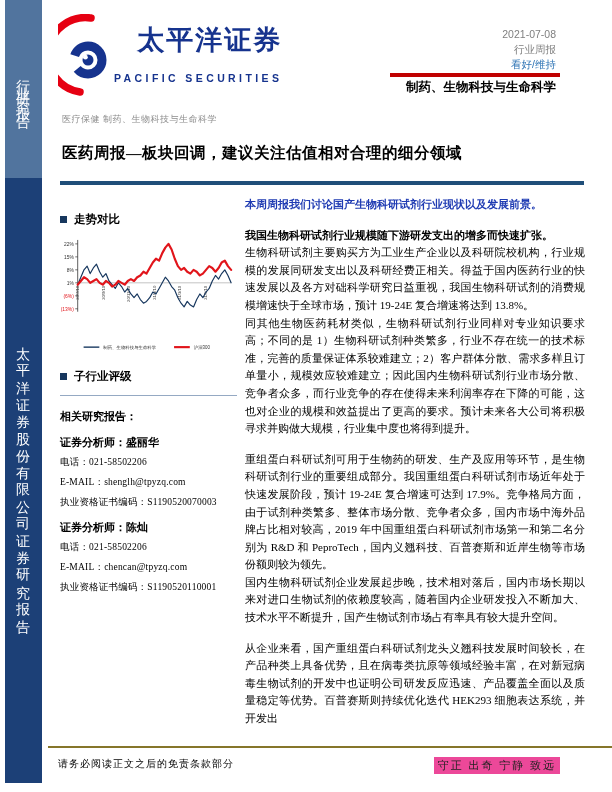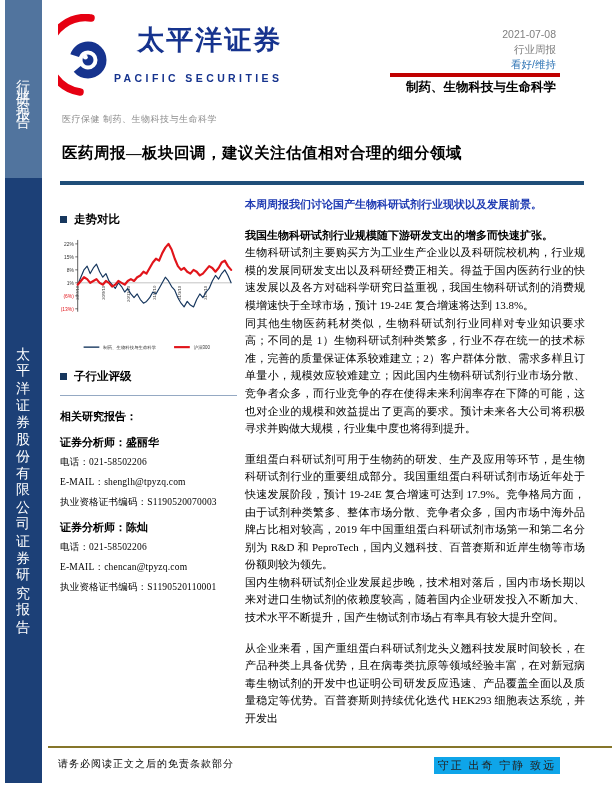--- a/index.html
+++ b/index.html
@@ -51,21 +51,21 @@
   .right-col{position:absolute;left:245px;top:196px;width:340px;}
   .summary-h{font-size:14.5px;font-weight:bold;letter-spacing:1px;margin:0 0 14px 0;}
   .para-block{margin-bottom:13px;}
   .para-block p{font-size:11px;line-height:1.6;text-align:justify;margin:0;}
   .p-blue{color:#1f3bb3;font-weight:bold;}
   .p-bold{font-weight:bold;}
 
   
   .footer-rule{position:absolute;left:48px;top:746px;width:564px;height:2px;background:#86762a;}
   .disclaimer{position:absolute;left:58px;top:757px;font-size:10px;letter-spacing:1px;}
-  .motto{position:absolute;right:52px;top:757px;font-size:11px;background:#0ea5e9;
+  .motto{position:absolute;right:52px;top:757px;font-size:11px;background:#ec4899;
          padding:1px 4px;letter-spacing:2px;color:#222;}
 </style>
 </head>
 <body>
 
 <div class="page">
 
   <div class="sidebar-top">
     <span class="vtext small">行业研究报告</span>
   </div>

